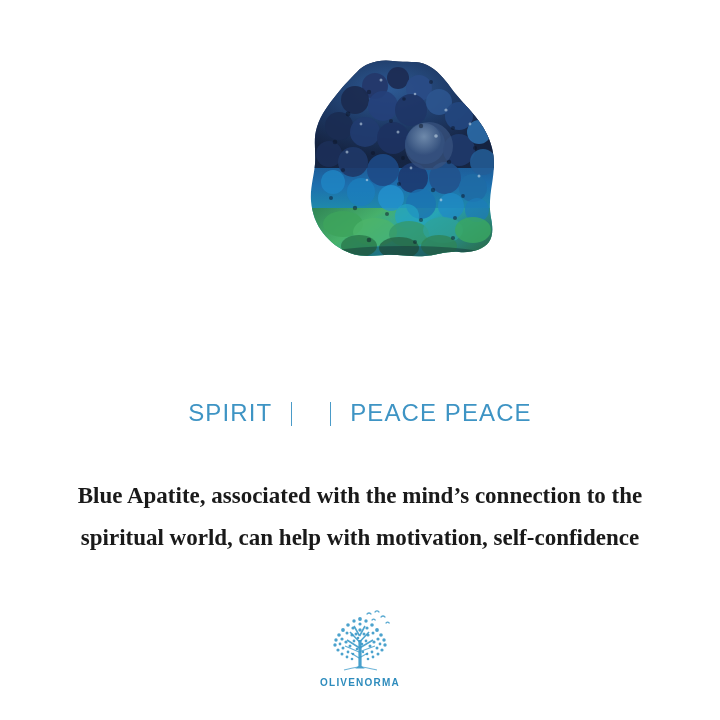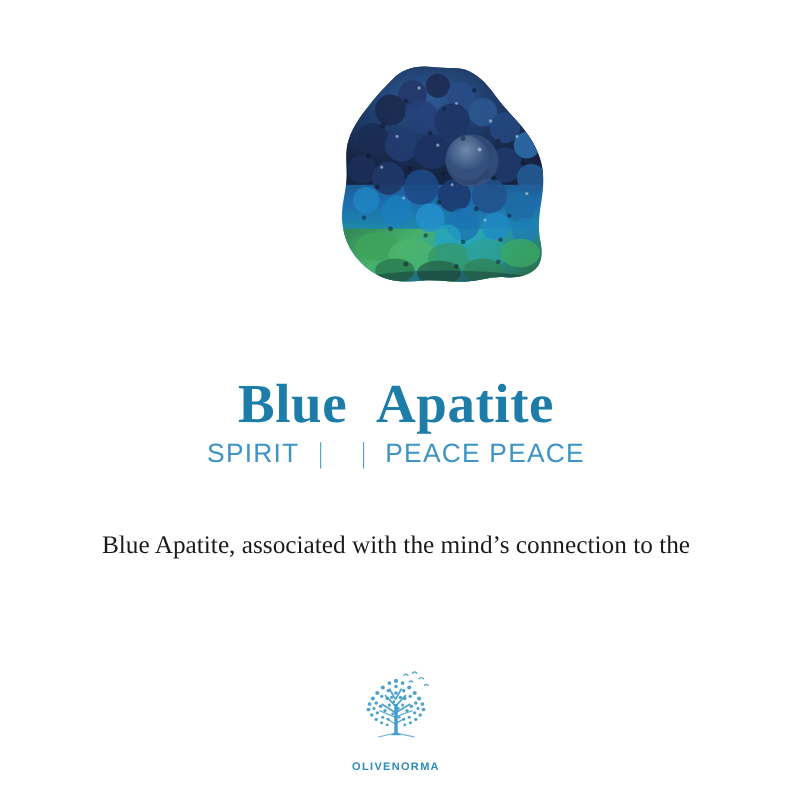--- a/index.html
+++ b/index.html
@@ -80,35 +80,35 @@
     position: absolute;
     left: 30px;
     top: 452px;
     width: 660px;
     text-align: center;
     font-family: "Liberation Serif", serif;
     font-size: 23px;
     line-height: 42px;
     color: #1a1a1a;
   }
-  #description .dline { display: block; }
+  #description .dline { display: block; font-weight: bold; }
 
   
   #brand {
     position: absolute;
     left: 0;
     top: 608px;
     width: 720px;
     display: flex;
     flex-direction: column;
     align-items: center;
   }
   #tree-logo { display: block; width: 74px; height: 68px; }
   #brand-name {
-    margin-top: 16px;
+    margin-top: 1px;
     font-family: "Liberation Sans", sans-serif;
     font-weight: bold;
     font-size: 10px;
     letter-spacing: 1.2px;
     color: #2e8cbd;
   }
 </style>
 </head>
 <body>
 
@@ -248,31 +248,31 @@
             <circle cx="176" cy="118" r="1.5"></circle>
           <circle cx="64" cy="122" r="1.3"></circle>
             <circle cx="138" cy="142" r="1.4"></circle>
         </g>
 
         <ellipse cx="102" cy="202" rx="95" ry="14" fill="#0e1a2c" opacity="0.35"></ellipse>
       </g>
     </svg>
   </figure>
 
-  <h1 id="title">Blue  Apatite</h1>
 
   <div id="keywords">
     <span class="kw">SPIRIT</span>
     <span class="kw-sep"></span>
     <span class="kw-sep"></span>
     <span class="kw">PEACE PEACE</span>
   </div>
 
   <p id="description">
     <span class="dline">Blue Apatite, associated with the mind’s connection to the</span>
+    <span class="dline">spiritual world, can help with motivation, self-confidence</span>
   </p>
 
   <div id="brand">
     <svg id="tree-logo" viewBox="0 0 74 68" xmlns="http://www.w3.org/2000/svg">
       <g fill="#3d9bc9">
 
         <path d="M35.4,32 L35.4,58 L32.2,60.5 L41.8,60.5 L38.6,58 L38.6,32 Z" opacity="0.95"></path>
 
         <path d="M36.6,34 L27,24 M36.6,34 L46,24 M36.6,40 L24,32 M36.6,40 L50,32 M36.6,28 L31,18 M36.6,28 L42,18" stroke="#3d9bc9" stroke-width="1.6" fill="none" opacity="0.9"></path>
         <path d="M36,44 L22,38 M36,44 L52,38 M36,50 L28,45 M36,50 L45,45" stroke="#3d9bc9" stroke-width="1.2" fill="none" opacity="0.8"></path>

